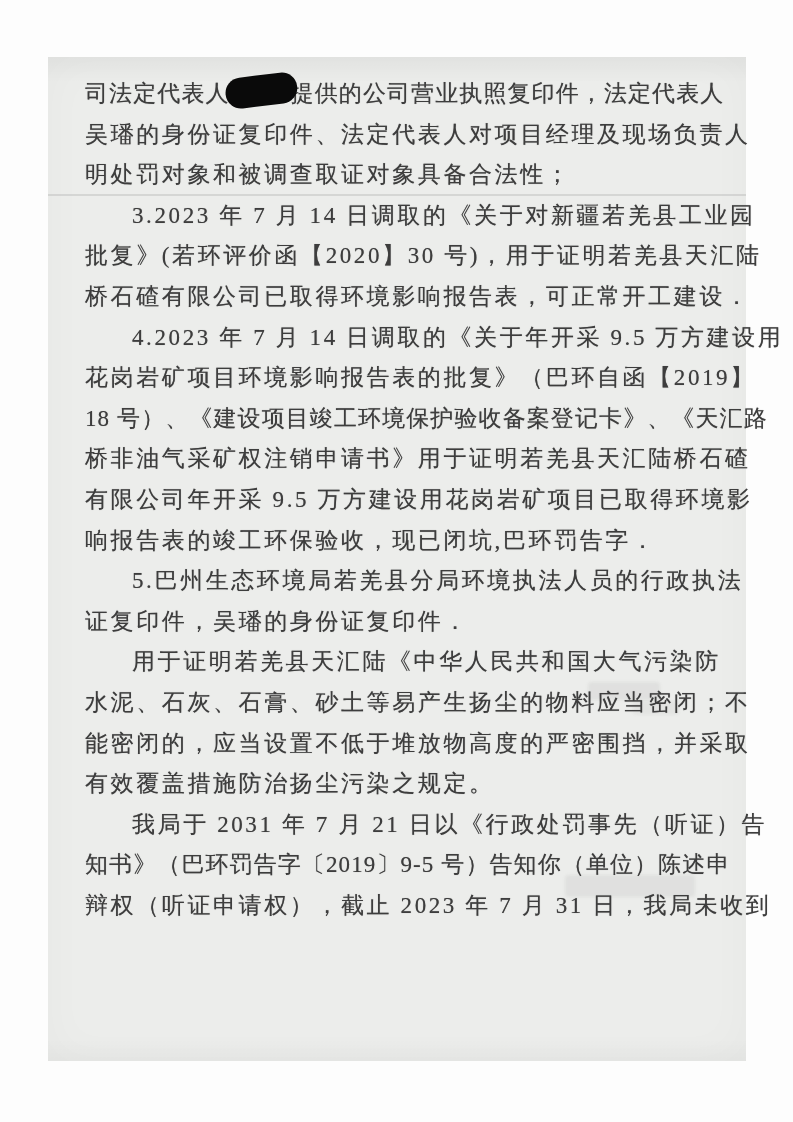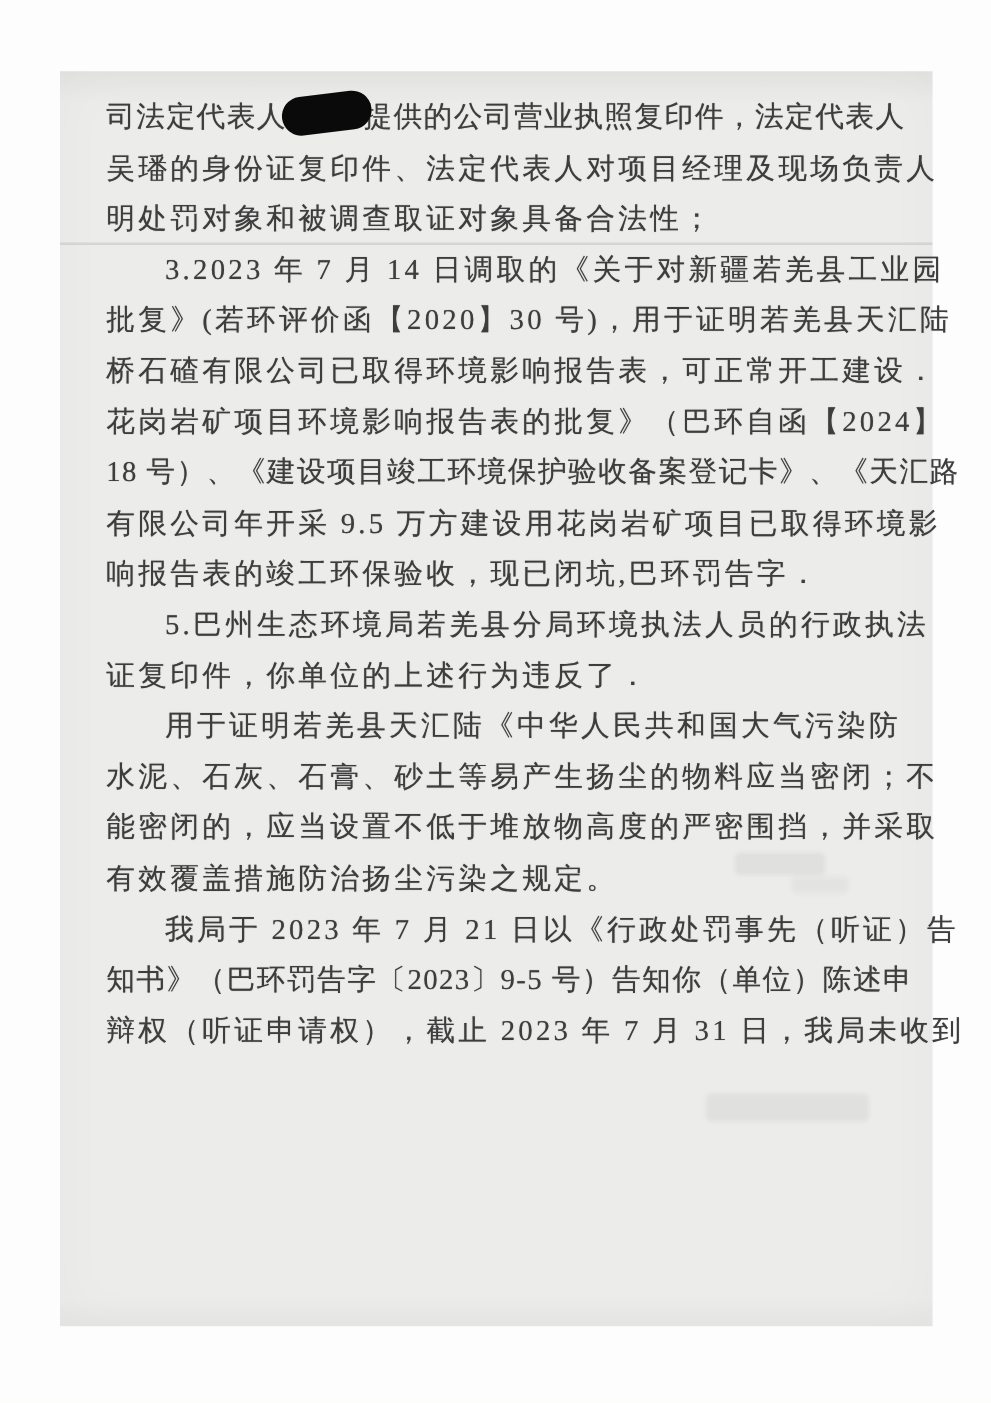--- a/index.html
+++ b/index.html
@@ -78,28 +78,30 @@
     <div class="ghost g1"></div>
     <div class="ghost g3"></div>
     <div class="ghost g2"></div>
     <div class="textblock">
         <div class="line just tight"><span>司法定代表人</span><span class="redact wide"></span><span>提供的公司营业执照复印件，法定代表人</span></div>
         <div class="line just"><span>吴璠的身份证复印件、法定代表人对项目经理及现场负责人</span></div>
         <div class="line"><span>明处罚对象和被调查取证对象具备合法性；</span></div>
         <div class="line just ind"><span>3.2023 年 7 月 14 日调取的《关于对新疆若羌县工业园</span></div>
         <div class="line just"><span>批复》(若环评价函【2020】30 号)，用于证明若羌县天汇陆</span></div>
         <div class="line"><span>桥石碴有限公司已取得环境影响报告表，可正常开工建设．</span></div>
-        <div class="line just"><span>花岗岩矿项目环境影响报告表的批复》（巴环自函【2024】</span></div>
+        <div class="line just ind"><span>4.2023 年 7 月 14 日调取的《关于年开采 9.5 万方建设用</span></div>
+        <div class="line just"><span>花岗岩矿项目环境影响报告表的批复》（巴环自函【2019】</span></div>
         <div class="line just tight"><span>18 号）、《建设项目竣工环境保护验收备案登记卡》、《天汇路</span></div>
+        <div class="line just"><span>桥非油气采矿权注销申请书》用于证明若羌县天汇陆桥石碴</span></div>
         <div class="line just"><span>有限公司年开采 9.5 万方建设用花岗岩矿项目已取得环境影</span></div>
         <div class="line"><span>响报告表的竣工环保验收，现已闭坑,巴环罚告字．</span></div>
         <div class="line just ind"><span>5.巴州生态环境局若羌县分局环境执法人员的行政执法</span></div>
-        <div class="line"><span>证复印件，你单位的上述行为违反了．</span></div>
+        <div class="line"><span>证复印件，吴璠的身份证复印件．</span></div>
         <div class="line just ind"><span>用于证明若羌县天汇陆《中华人民共和国大气污染防</span></div>
         <div class="line just"><span>水泥、石灰、石膏、砂土等易产生扬尘的物料应当密闭；不</span></div>
         <div class="line just"><span>能密闭的，应当设置不低于堆放物高度的严密围挡，并采取</span></div>
         <div class="line"><span>有效覆盖措施防治扬尘污染之规定。</span></div>
-        <div class="line just ind"><span>我局于 2023 年 7 月 21 日以《行政处罚事先（听证）告</span></div>
-        <div class="line just tight"><span>知书》（巴环罚告字〔2023〕9-5 号）告知你（单位）陈述申</span></div>
+        <div class="line just ind"><span>我局于 2031 年 7 月 21 日以《行政处罚事先（听证）告</span></div>
+        <div class="line just tight"><span>知书》（巴环罚告字〔2019〕9-5 号）告知你（单位）陈述申</span></div>
         <div class="line just"><span>辩权（听证申请权），截止 2023 年 7 月 31 日，我局未收到</span></div>
       </div>
   </div>
 </div>
 
 </body></html>

